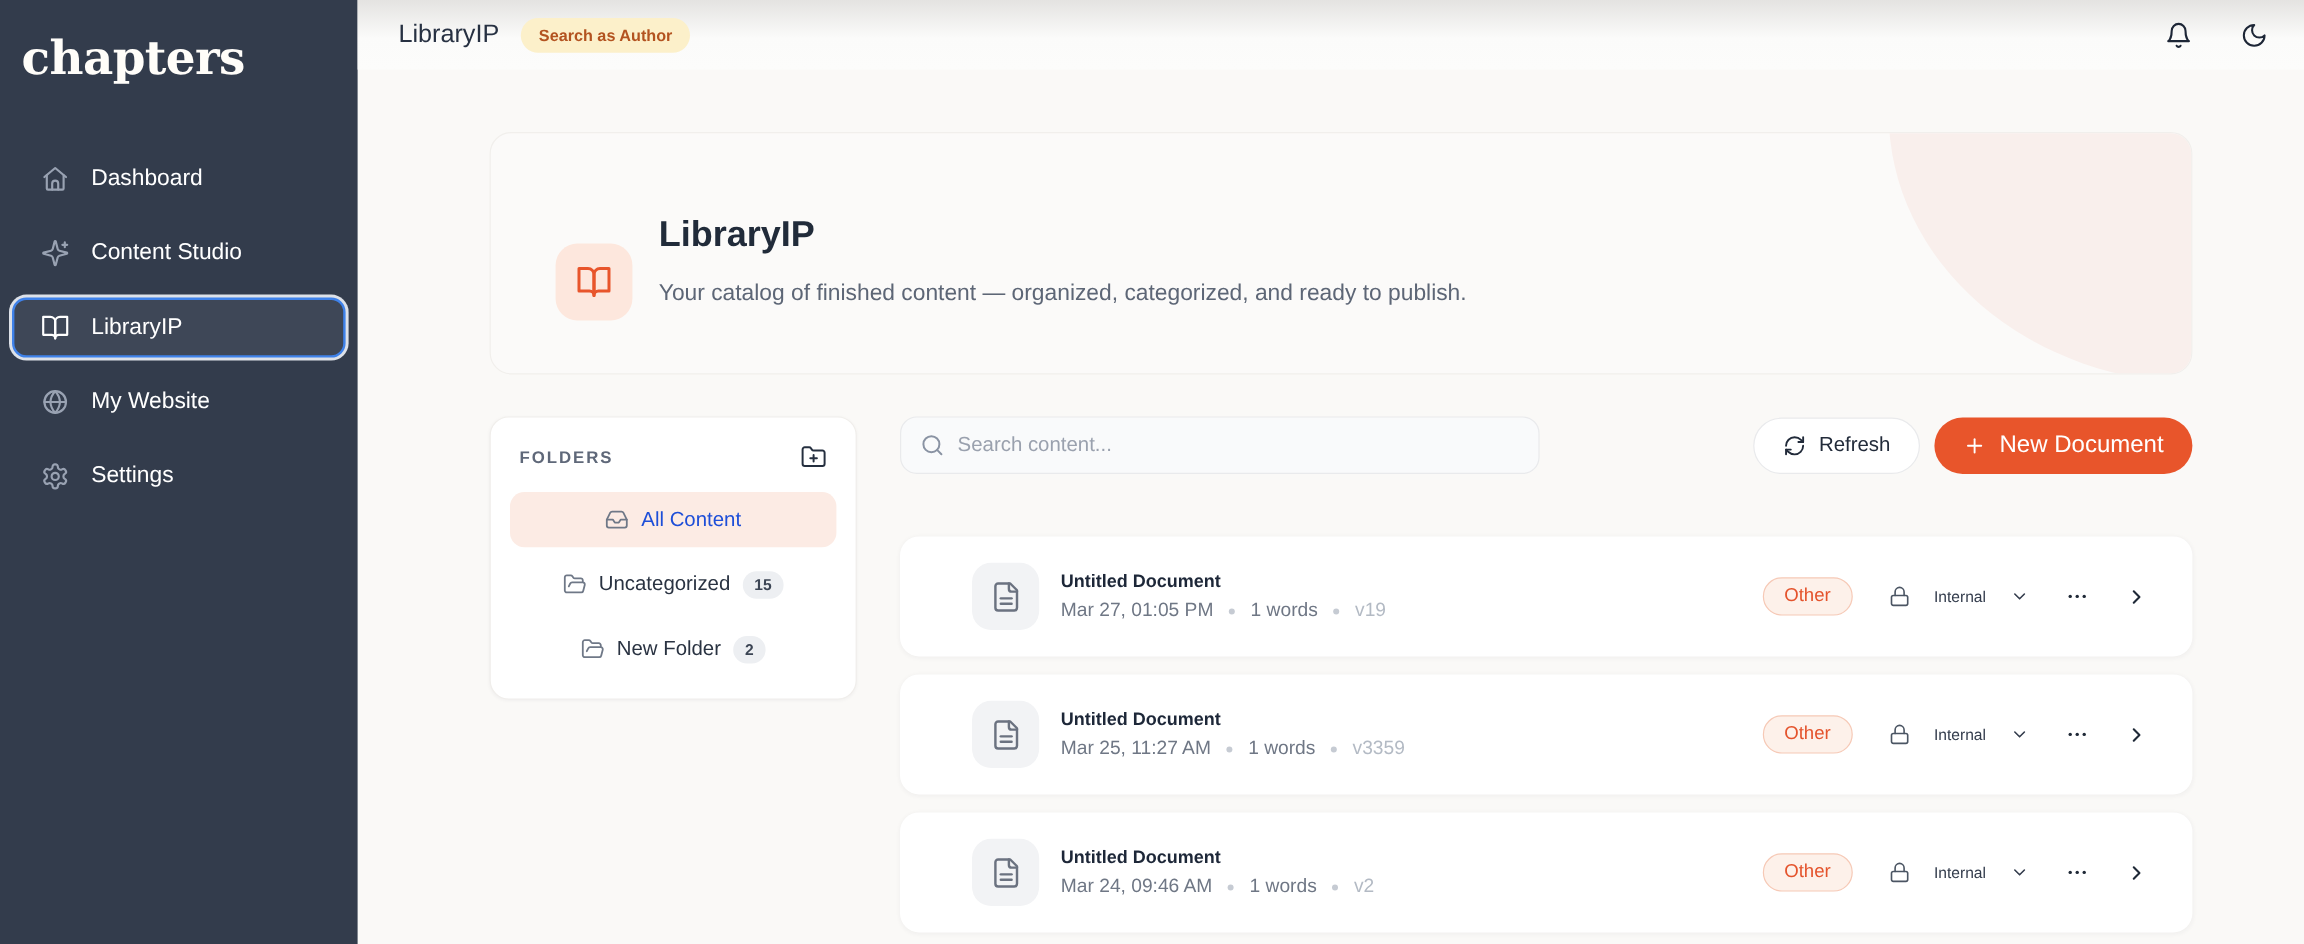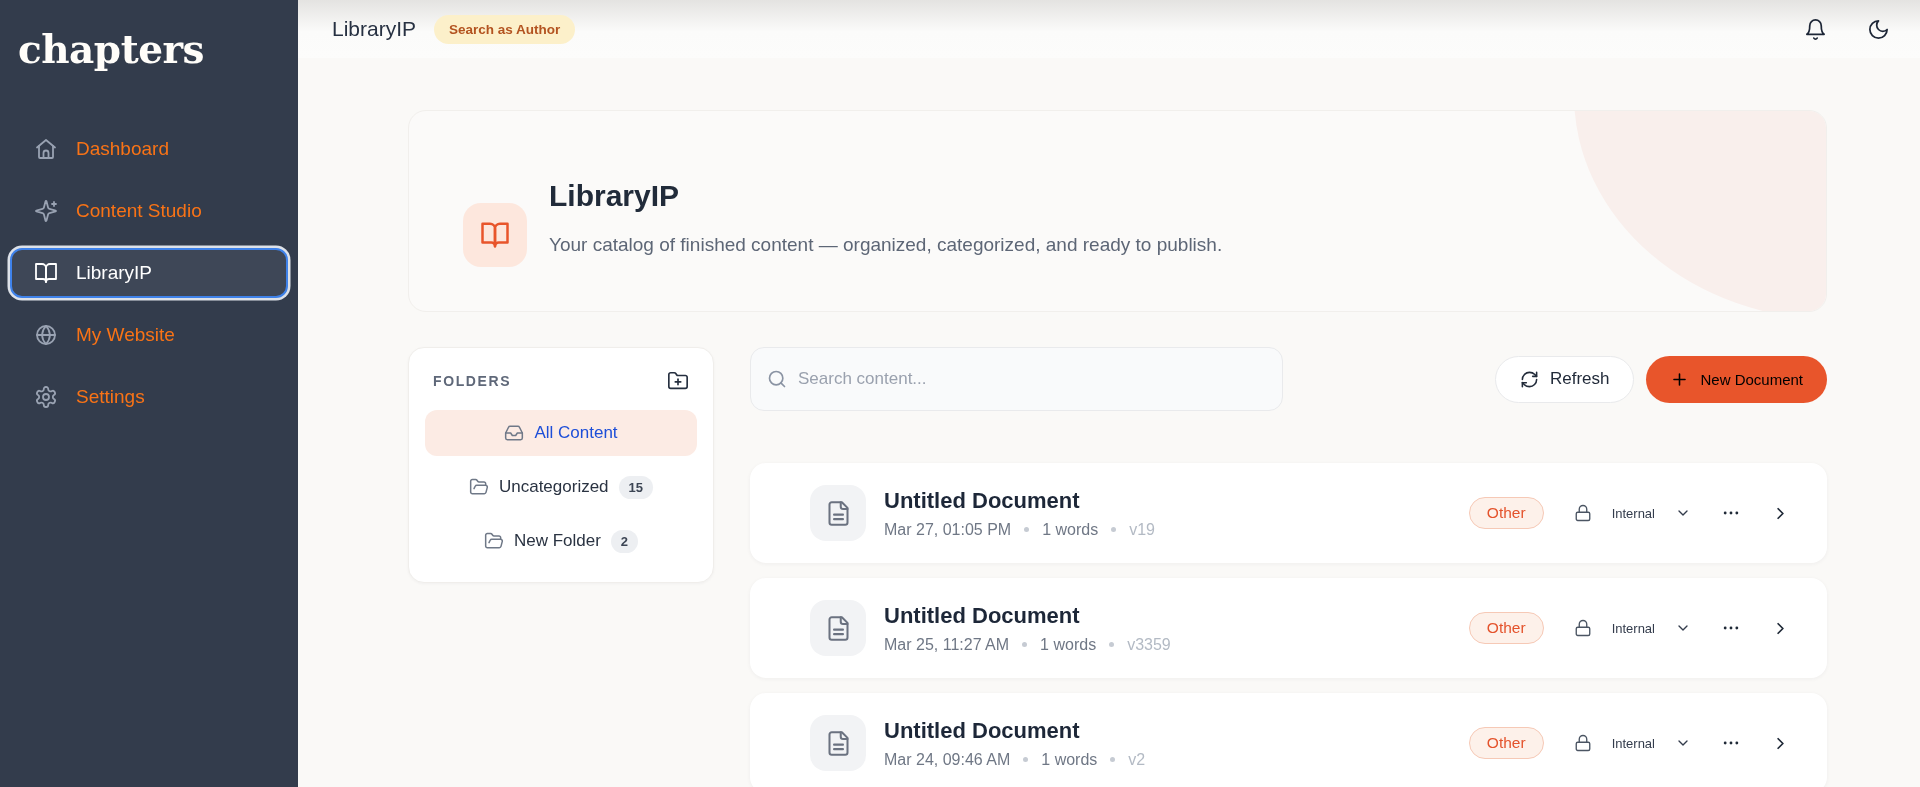--- a/index.html
+++ b/index.html
@@ -23,21 +23,21 @@
     font-family:"DejaVu Serif", serif;
     font-weight:700; font-size:39px; color:#fffdf9;
     letter-spacing:-0.5px;
     margin:0 0 0 8px;
   }
   .nav { margin-top:52px; display:flex; flex-direction:column; gap:12px; }
   .nav-item {
     height:50px; border-radius:12px;
     display:flex; align-items:center; gap:18px;
     padding:0 22px;
-    color:#f97316; font-size:19px;
+    color:#ffffff; font-size:19px;
     border:2px solid transparent;
     cursor:pointer;
   }
   .nav-item svg { color:#99a2b2; }
   .nav-item.active {
     background:#3e4757;
     border:2px solid #3f82ea;
     box-shadow:0 0 0 2.5px #dde1e8;
     color:#ffffff;
   }
@@ -121,21 +121,21 @@
   .folder-count {
     background:#edeff2; color:#3c4554;
     font-size:13px; font-weight:700;
     padding:4px 10px; border-radius:999px;text-align:center;
   }
 
   
   .right-col { flex:1; min-width:0; }
   .toolbar { display:flex; align-items:center; }
   .search-box {
-    width:533px; height:64px;
+    width:533px; height:48px;
     background:#f9fafb;
     border:1px solid #e9eaec; border-radius:14px;
     display:flex; align-items:center; gap:11px;
     padding:0 16px; color:#8a93a3;
   }
   .search-box input {
     border:none; outline:none; background:transparent;
     font-family:"Liberation Sans", sans-serif;
     font-size:17px; color:#374151; width:100%;
   }
@@ -146,39 +146,39 @@
     padding:0 24px; font-size:17px; cursor:pointer;
     font-family:"Liberation Sans", sans-serif;
   }
   .btn-refresh {
     margin-left:auto;
     background:#ffffff; color:#222b3a;
     border:1px solid #e9eaec;
   }
   .btn-primary {
     margin-left:12px;
-    background:#e8552b; color:#000000; border:none;
-    font-size:15px;
+    background:#e8552b; color:#ffffff; border:none;
+    font-size:20px;
   }
 
   .doc-list { margin-top:52px; display:flex; flex-direction:column; gap:15px; }
   .doc-row {
     height:100px; background:#ffffff; border-radius:16px;
     box-shadow:0 1px 4px rgba(30,35,50,0.05);
     display:flex; align-items:center;
     padding:0 37px 0 60px;
     cursor:pointer;
   }
   .doc-icon-box {
     width:56px; height:56px; border-radius:16px;
     background:#f2f3f5; color:#6b7280;
     display:flex; align-items:center; justify-content:center;
   }
   .doc-text { margin-left:18px; }
-  .doc-title { font-size:22px; font-weight:700; color:#1d2738; }
+  .doc-title { font-size:15px; font-weight:700; color:#1d2738; }
   .doc-meta {
     margin-top:7px; display:flex; align-items:center; gap:13px;
     font-size:16px; color:#6f7785;
   }
   .meta-dot { width:5px; height:5px; border-radius:50%; background:#c6cbd3; }
   .doc-version { color:#b3bac4; }
   .doc-controls { margin-left:auto; display:flex; align-items:center; gap:30px; }
   .cat-badge {
     border:1px solid #f6c9b6; background:#fdf1ea; color:#e4532c;
     font-size:15.5px; padding:6px 17px; border-radius:999px;

